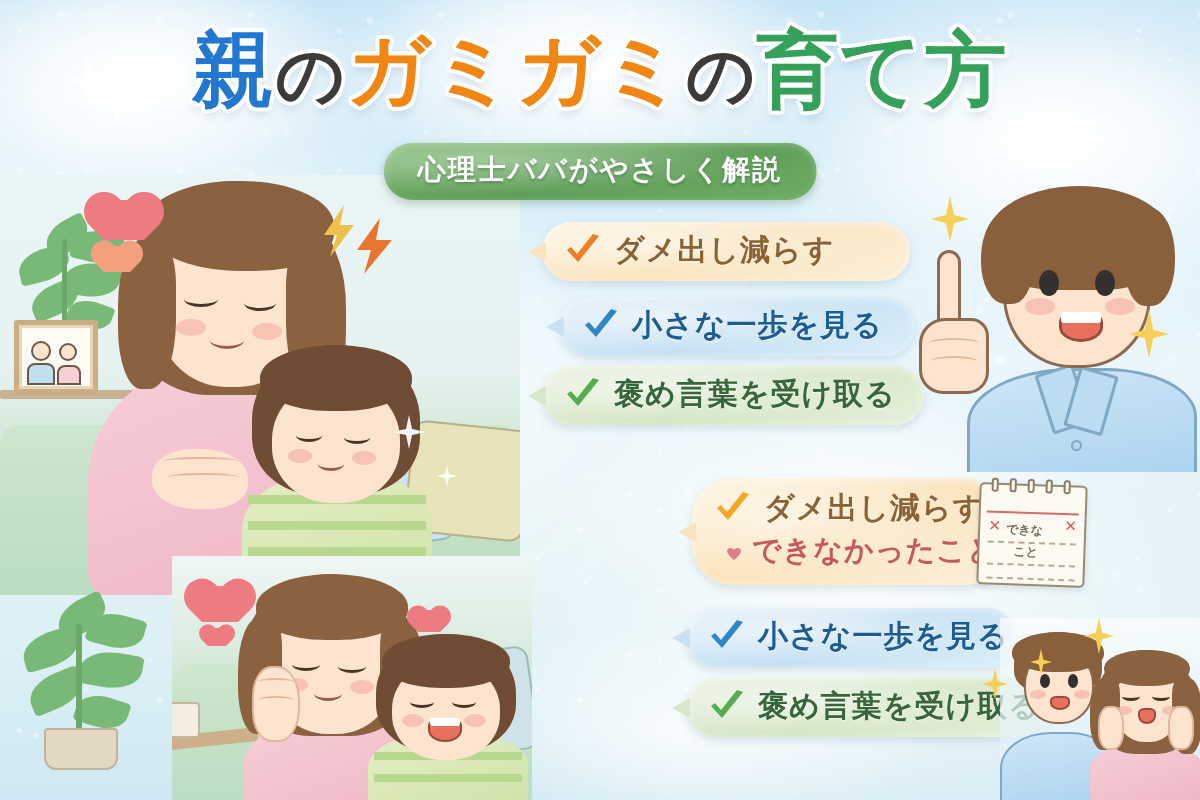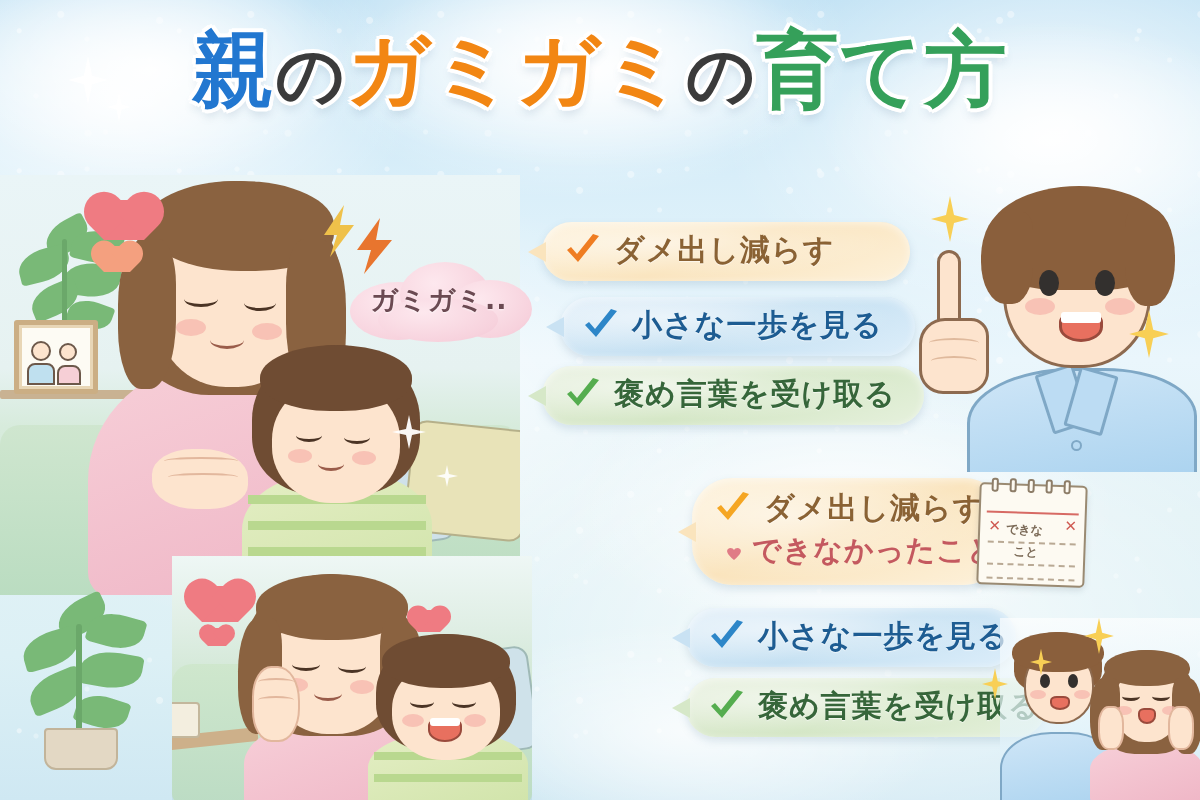--- a/index.html
+++ b/index.html
@@ -230,32 +230,28 @@
     <svg width="40" height="52" viewBox="0 0 40 52">
         <path d="M24 0 L4 30 L17 30 L10 52 L34 20 L20 20 Z" fill="#efc14a"></path>
       </svg>
   </div>
   <div class="lightning" style="left:352px;top:218px;">
     <svg width="46" height="56" viewBox="0 0 46 56">
         <path d="M28 0 L5 32 L19 32 L12 56 L40 22 L24 22 Z" fill="#e8752e"></path>
       </svg>
   </div>
 
-  <div id="gami-cloud">
-    <div class="blob" style="left:6px;top:24px;width:96px;height:58px;"></div>
-    <div class="blob" style="left:56px;top:4px;width:90px;height:66px;"></div>
-    <div class="blob" style="left:104px;top:22px;width:84px;height:58px;"></div>
-    <div class="blob" style="left:34px;top:40px;width:120px;height:44px;"></div>
-    <div id="gami-text">ガミガミ..</div>
-  </div>
 
   <div id="title-wrap">
     <div id="main-title">
       <span class="t-blue">親</span><span class="t-dark">の</span><span class="t-orange">ガミガミ</span><span class="t-dark">の</span><span class="t-green">育て方</span>
     </div>
+  </div>
+  <div id="subtitle-banner">
+    <div id="subtitle-text">心理士ババがやさしく解説</div>
   </div>
 
   <div class="scene" style="left:905px;top:172px;width:295px;height:300px;">
 
     <div style="position:absolute;left:8px;top:78px;width:86px;height:150px;">
       <div style="position:absolute;left:24px;top:0;width:24px;height:84px;background:#fde4ce;border:3px solid #8d6a4f;border-radius:12px 12px 4px 4px;"></div>
       <div style="position:absolute;left:6px;top:68px;width:70px;height:76px;background:#fde4ce;border:3px solid #8d6a4f;border-radius:26px 18px 22px 24px;"></div>
       <div style="position:absolute;left:16px;top:88px;width:50px;height:10px;border-top:2px solid #dfb99c;border-radius:50%;"></div>
       <div style="position:absolute;left:18px;top:106px;width:46px;height:10px;border-top:2px solid #dfb99c;border-radius:50%;"></div>
     </div>

